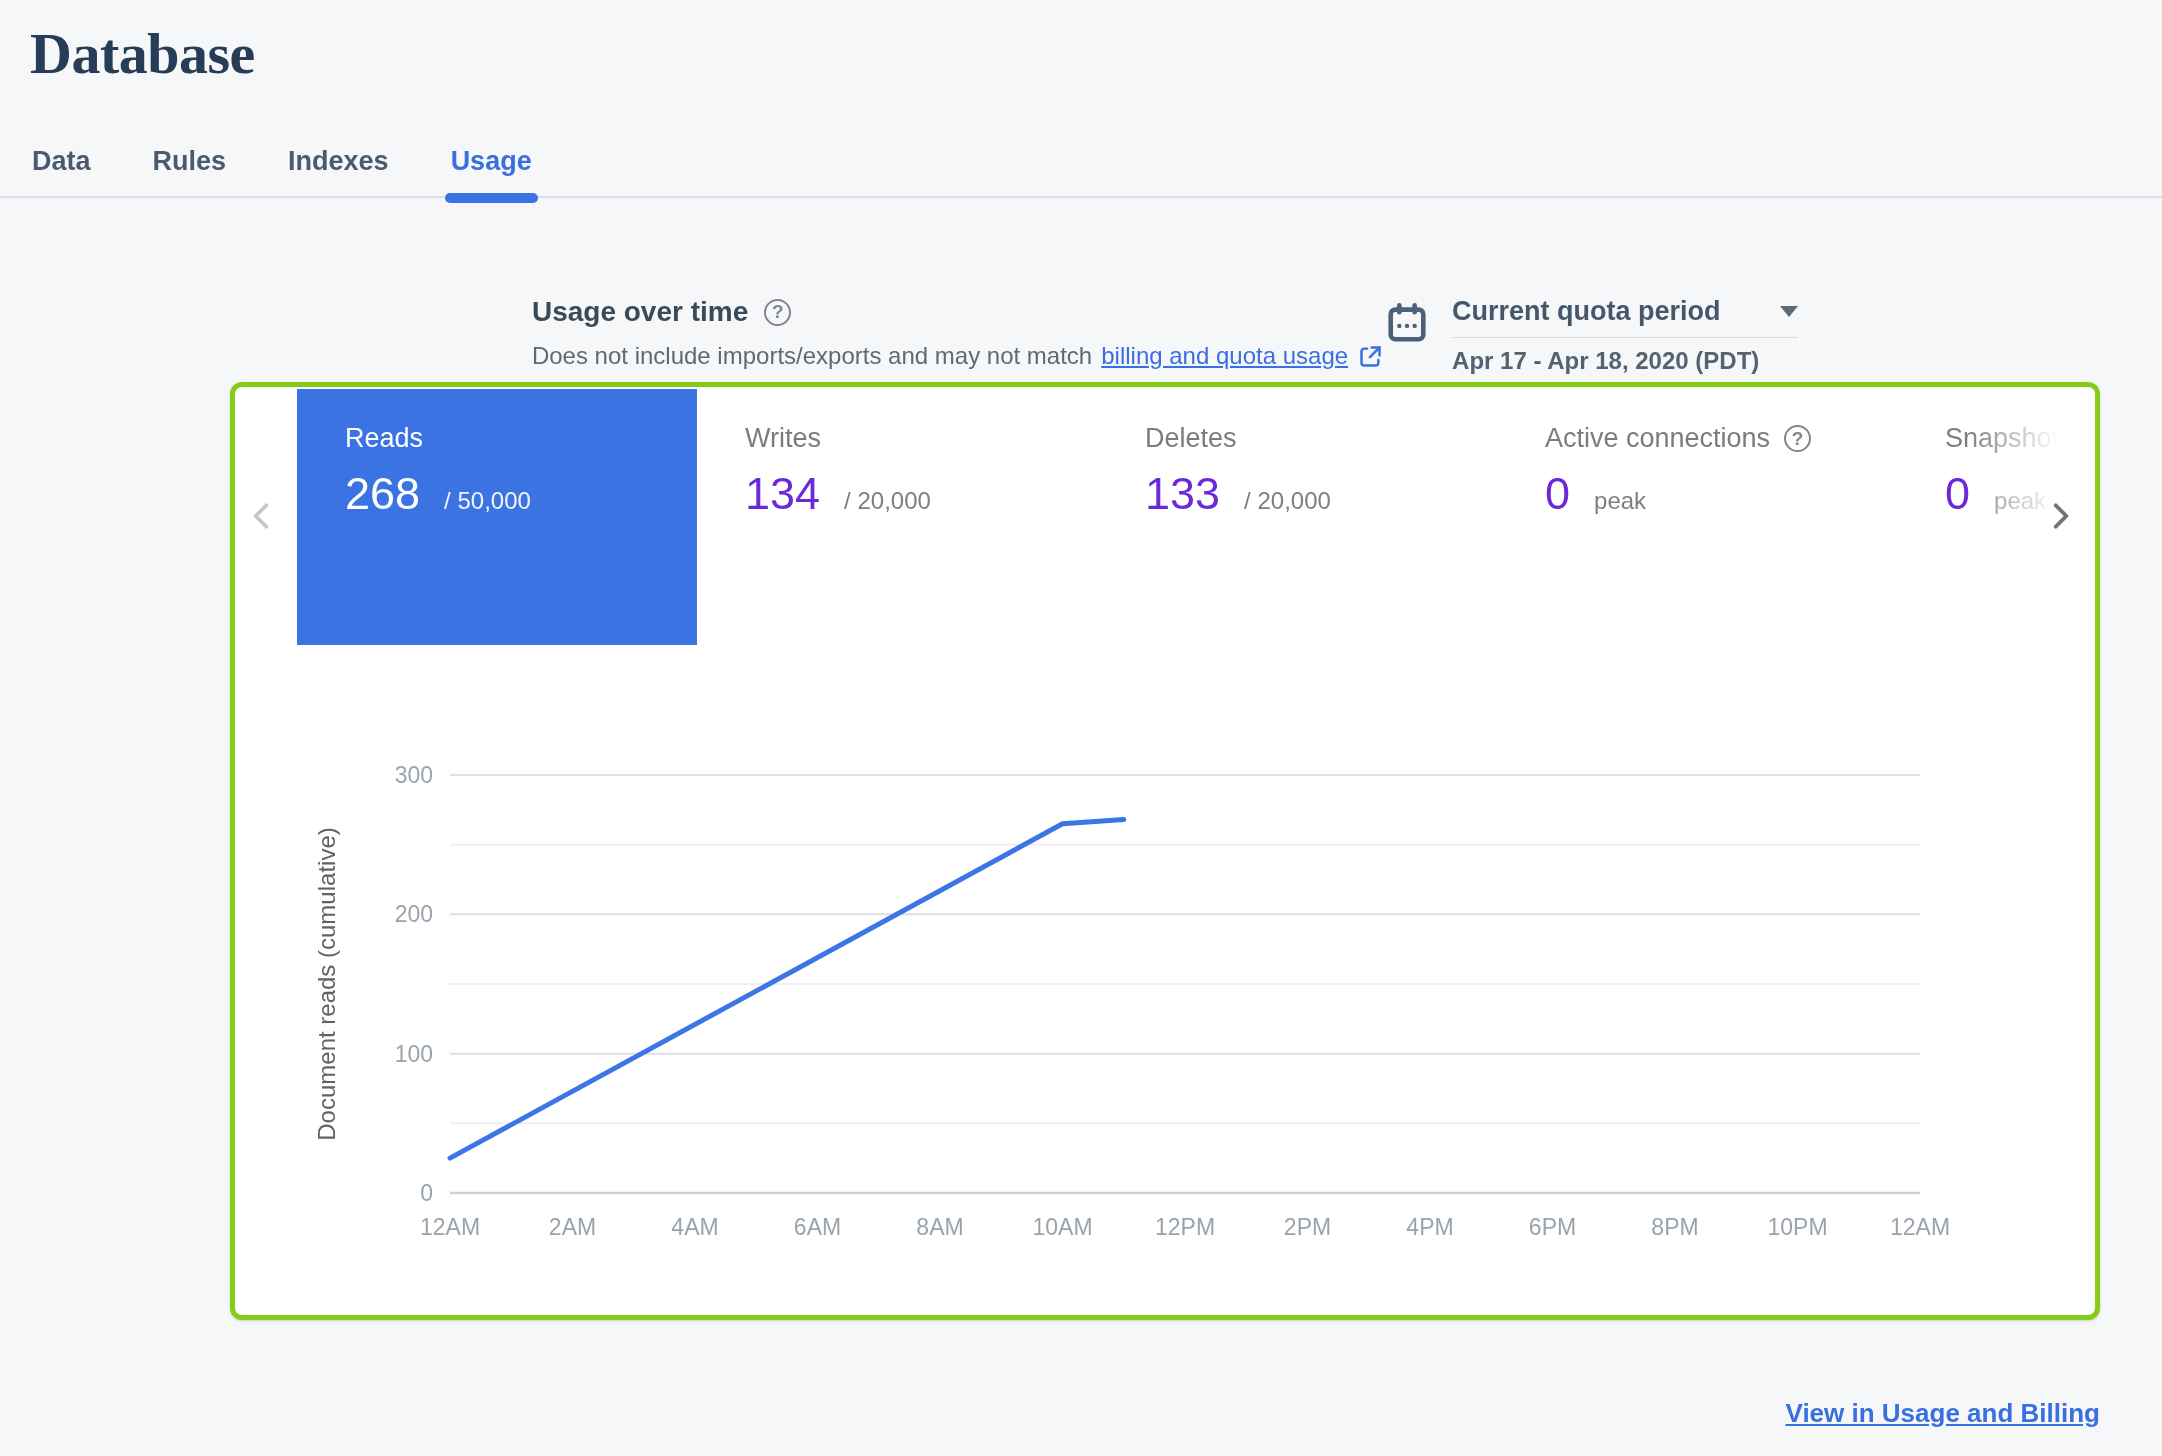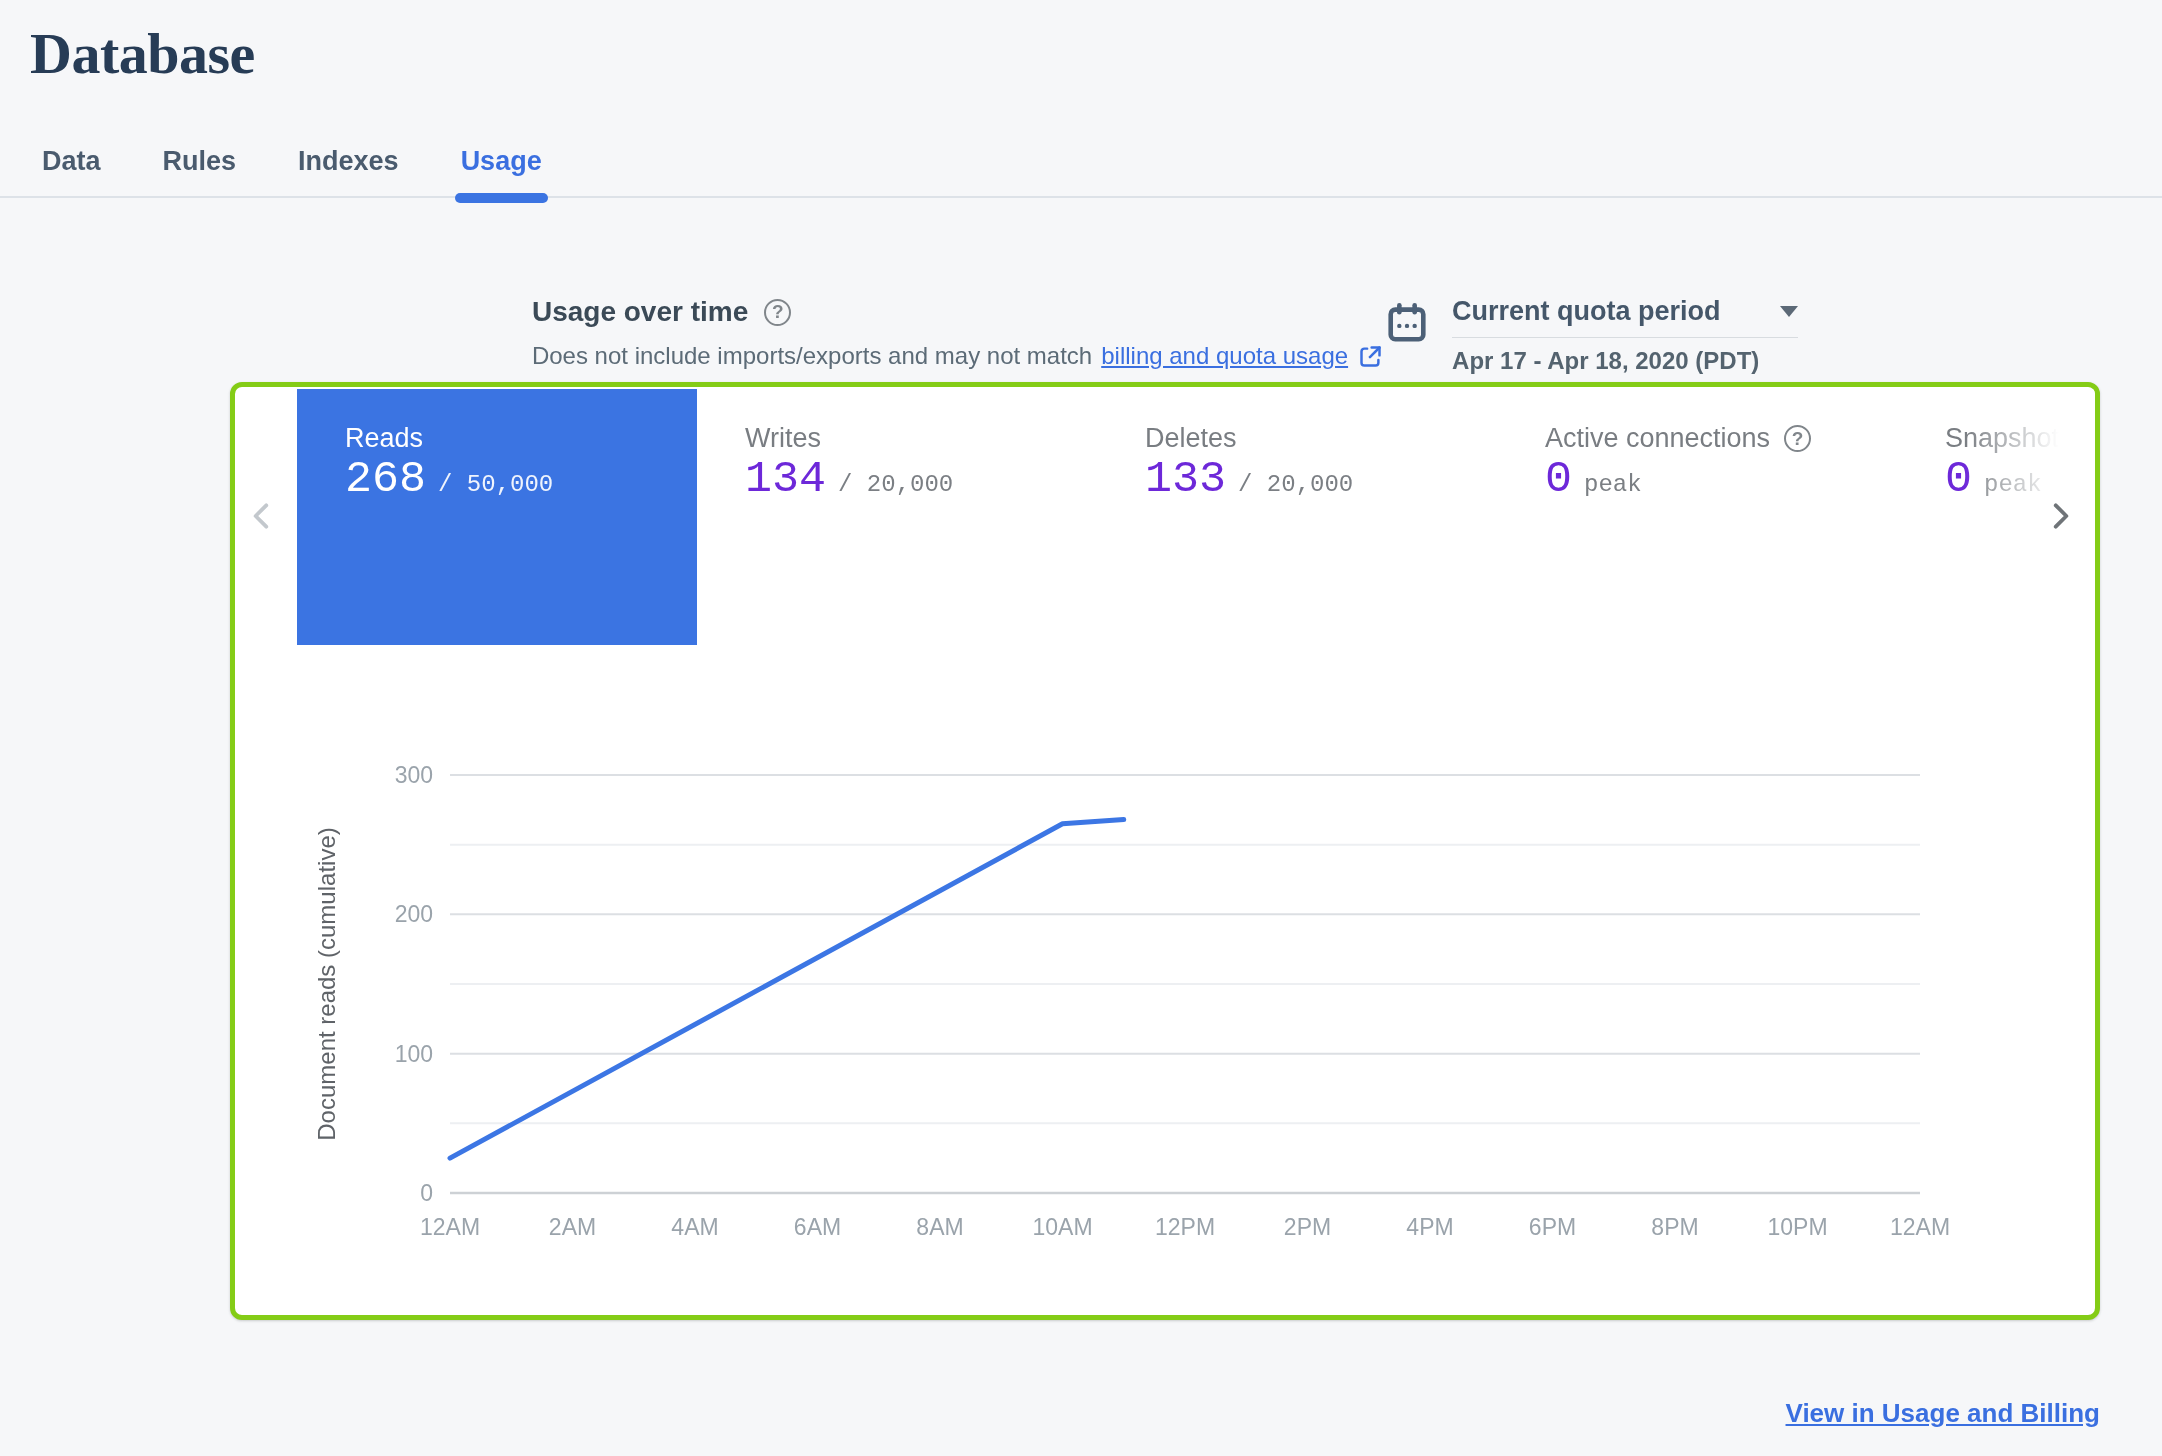--- a/index.html
+++ b/index.html
@@ -20,21 +20,21 @@
     background:#E8EBF1; border-radius:34px; height:66px; padding:0 30px 0 26px;
     cursor:pointer;
   }
   .product-pill .pill-label { font-size:28px; color:#4E6071; font-weight:500; }
   .caret-down { width:0; height:0; border-left:11px solid transparent; border-right:11px solid transparent; border-top:13px solid #3E4C5B; }
   .caret-down.small { border-left:9px solid transparent; border-right:9px solid transparent; border-top:11px solid #5C6977; }
 
   
   .tabs {
     position:absolute; left:0; top:138px; width:2162px; height:60px;
-    display:flex; gap:62px; padding-left:42px;
+    display:flex; gap:62px; padding-left:32px;
     border-bottom:2px solid #DDE2E8;
   }
   .tab { position:relative; font-size:27px; font-weight:600; color:#4A5B6E; padding-top:8px; cursor:pointer; }
   .tab.active { color:#3A6FE0; }
   .tab-indicator {
     position:absolute; left:-6px; right:-6px; bottom:-7px; height:10px;
     background:#3B74E2; border-radius:6px;
   }
 
   
@@ -60,21 +60,21 @@
   
   .card {
     position:absolute; left:230px; top:382px; width:1870px; height:938px;
     background:#FFFFFF; border-radius:12px; overflow:hidden;
     border:5px solid #84cc16;
     box-shadow:0 1px 3px rgba(60,64,67,.14), 0 1px 2px rgba(60,64,67,.10);
   }
   .tiles { position:absolute; left:0; top:2px; width:1870px; height:256px; overflow:hidden; }
   .tile { position:absolute; top:0; width:400px; height:256px; padding:34px 0 0 48px; cursor:pointer; background:transparent; }
   .tile-label-row { display:flex; align-items:center; gap:14px; font-size:27px; color:#797D82; }
-  .tile-value-row { display:flex; align-items:baseline; gap:12px;font-family:Liberation Mono, monospace; }
+  .tile-value-row { margin-top:14px; display:flex; align-items:baseline; gap:24px; }
   .tile-value { font-size:45px; color:#6d28d9; }
   .tile-suffix { font-size:24px; color:#7B7F84; }
   .tile.selected { background:#3B74E2; }
   .tile.selected .tile-label-row { color:#FFFFFF; }
   .tile.selected .tile-value { color:#FFFFFF; }
   .tile.selected .tile-suffix { color:rgba(255,255,255,.92);text-align:right; }
   .tiles-fade {
     position:absolute; top:2px; right:0; width:130px; height:256px;
     background:linear-gradient(90deg, rgba(255,255,255,0), #FFFFFF 72%);
     pointer-events:none;

